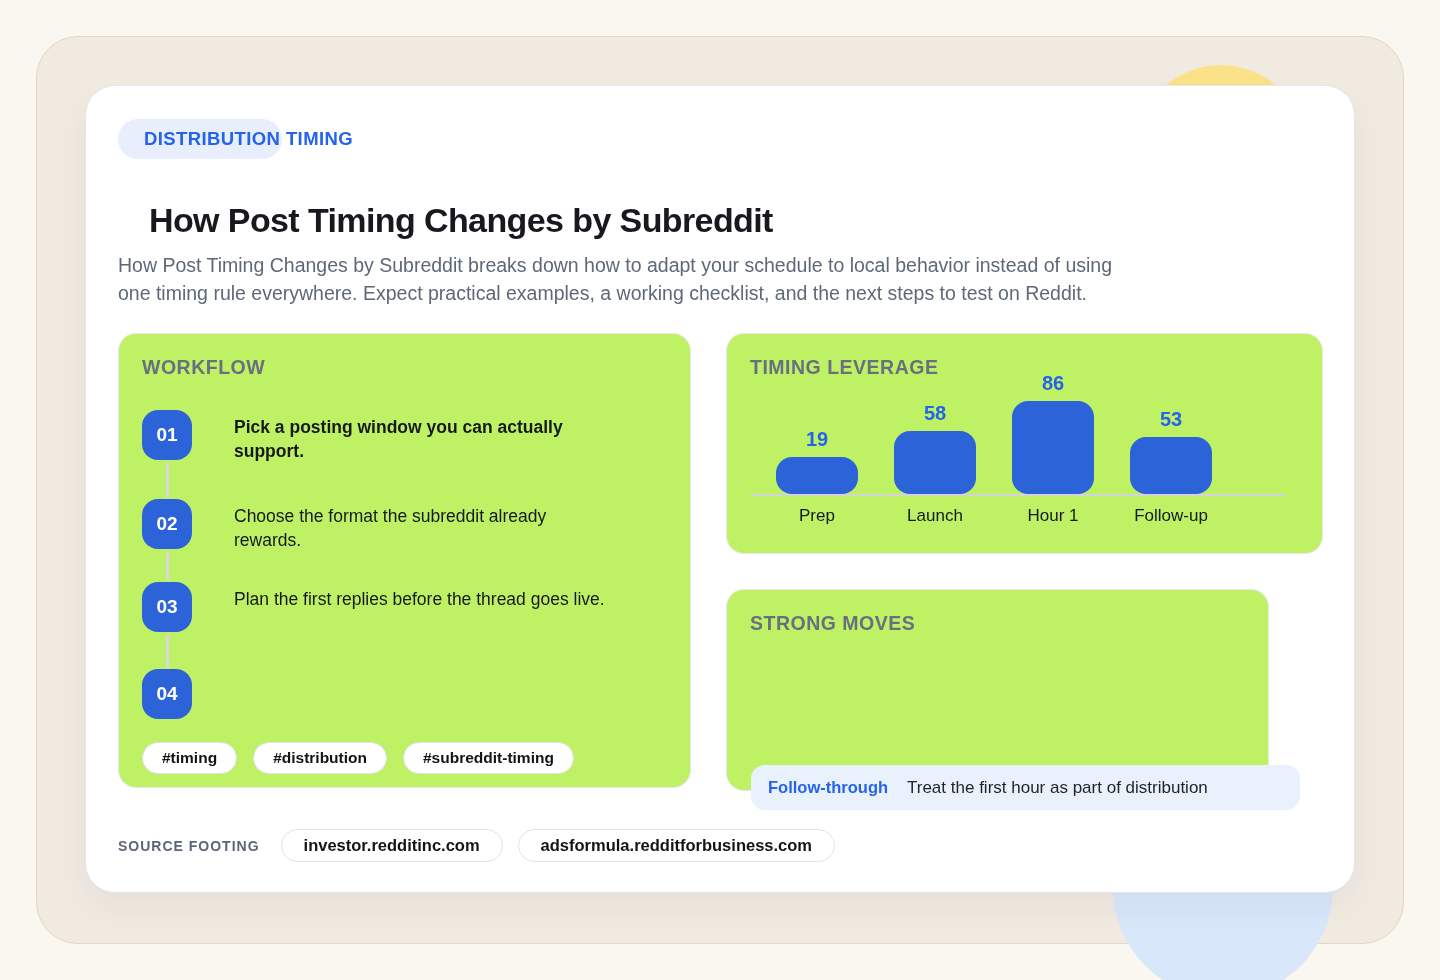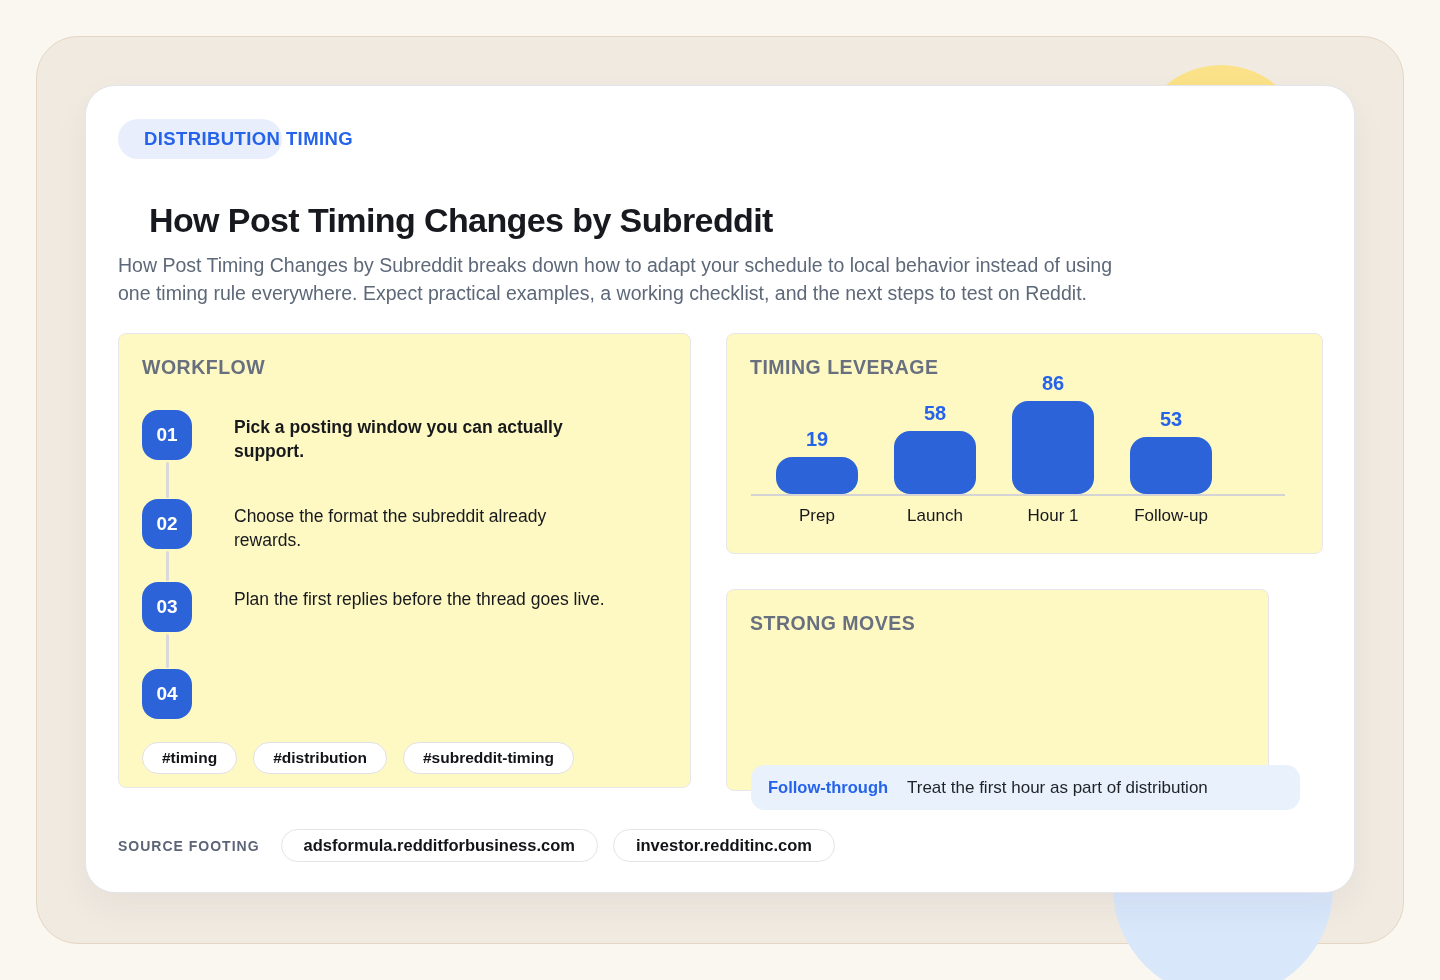--- a/index.html
+++ b/index.html
@@ -22,21 +22,21 @@
   .badge-pill { position:absolute; left:0; top:0; width:164px; height:40px; background:#e8eefc; border-radius:20px; }
   .badge-text { position:relative; display:inline-block; padding-left:26px; line-height:40px;
     font-size:18.5px; font-weight:bold; letter-spacing:0.4px; color:#2563eb; white-space:nowrap; }
 
   .page-title { position:absolute; left:32px; top:110px; font-size:34px; line-height:48px;
     font-weight:bold; letter-spacing:-0.6px; color:#17191e; white-space:nowrap;margin-left:31px; }
 
   .page-subtitle { position:absolute; left:32px; top:166px; font-size:19.5px; line-height:27.5px;
     color:#5d6878; white-space:pre-line; }
 
-  .panel { position:absolute; background:#fef9c3; border:1px solid #e7e7e9; border-radius:8px; }
+  .panel { position:absolute; background:#bef264; border:1px solid #e7e7e9; border-radius:18px; }
   .panel-heading { position:absolute; left:23px; top:22px; font-size:19.5px; font-weight:bold;
     letter-spacing:0.5px; color:#68707f; white-space:nowrap; }
 
   
   .workflow { left:32px; top:247px; width:573px; height:455px; }
   .step { position:absolute; left:23px; display:flex; align-items:flex-start; }
   .step-badge { width:50px; height:50px; border-radius:16px; background:#2d63d9; color:#ffffff;
     font-size:19px; font-weight:bold; display:flex; align-items:center; justify-content:center; flex:none; }
   .step-text { margin-left:42px; margin-top:5px; width:445px; font-size:17.5px; line-height:24px;
     color:#17191d; white-space:pre-line; }
@@ -164,18 +164,18 @@
       <div class="panel-heading">STRONG MOVES</div>
 
       <div class="move-row r3">
         <div class="move-label">Follow-through</div>
         <div class="move-text">Treat the first hour as part of distribution</div>
       </div>
     </div>
 
     <div class="footer">
       <span class="footer-label">SOURCE FOOTING</span>
+      <span class="source-pill">investor.redditinc.com</span>
       <span class="source-pill">adsformula.redditforbusiness.com</span>
-      <span class="source-pill">investor.redditinc.com</span>
     </div>
 
   </div>
 </div>
 
 </body></html>

